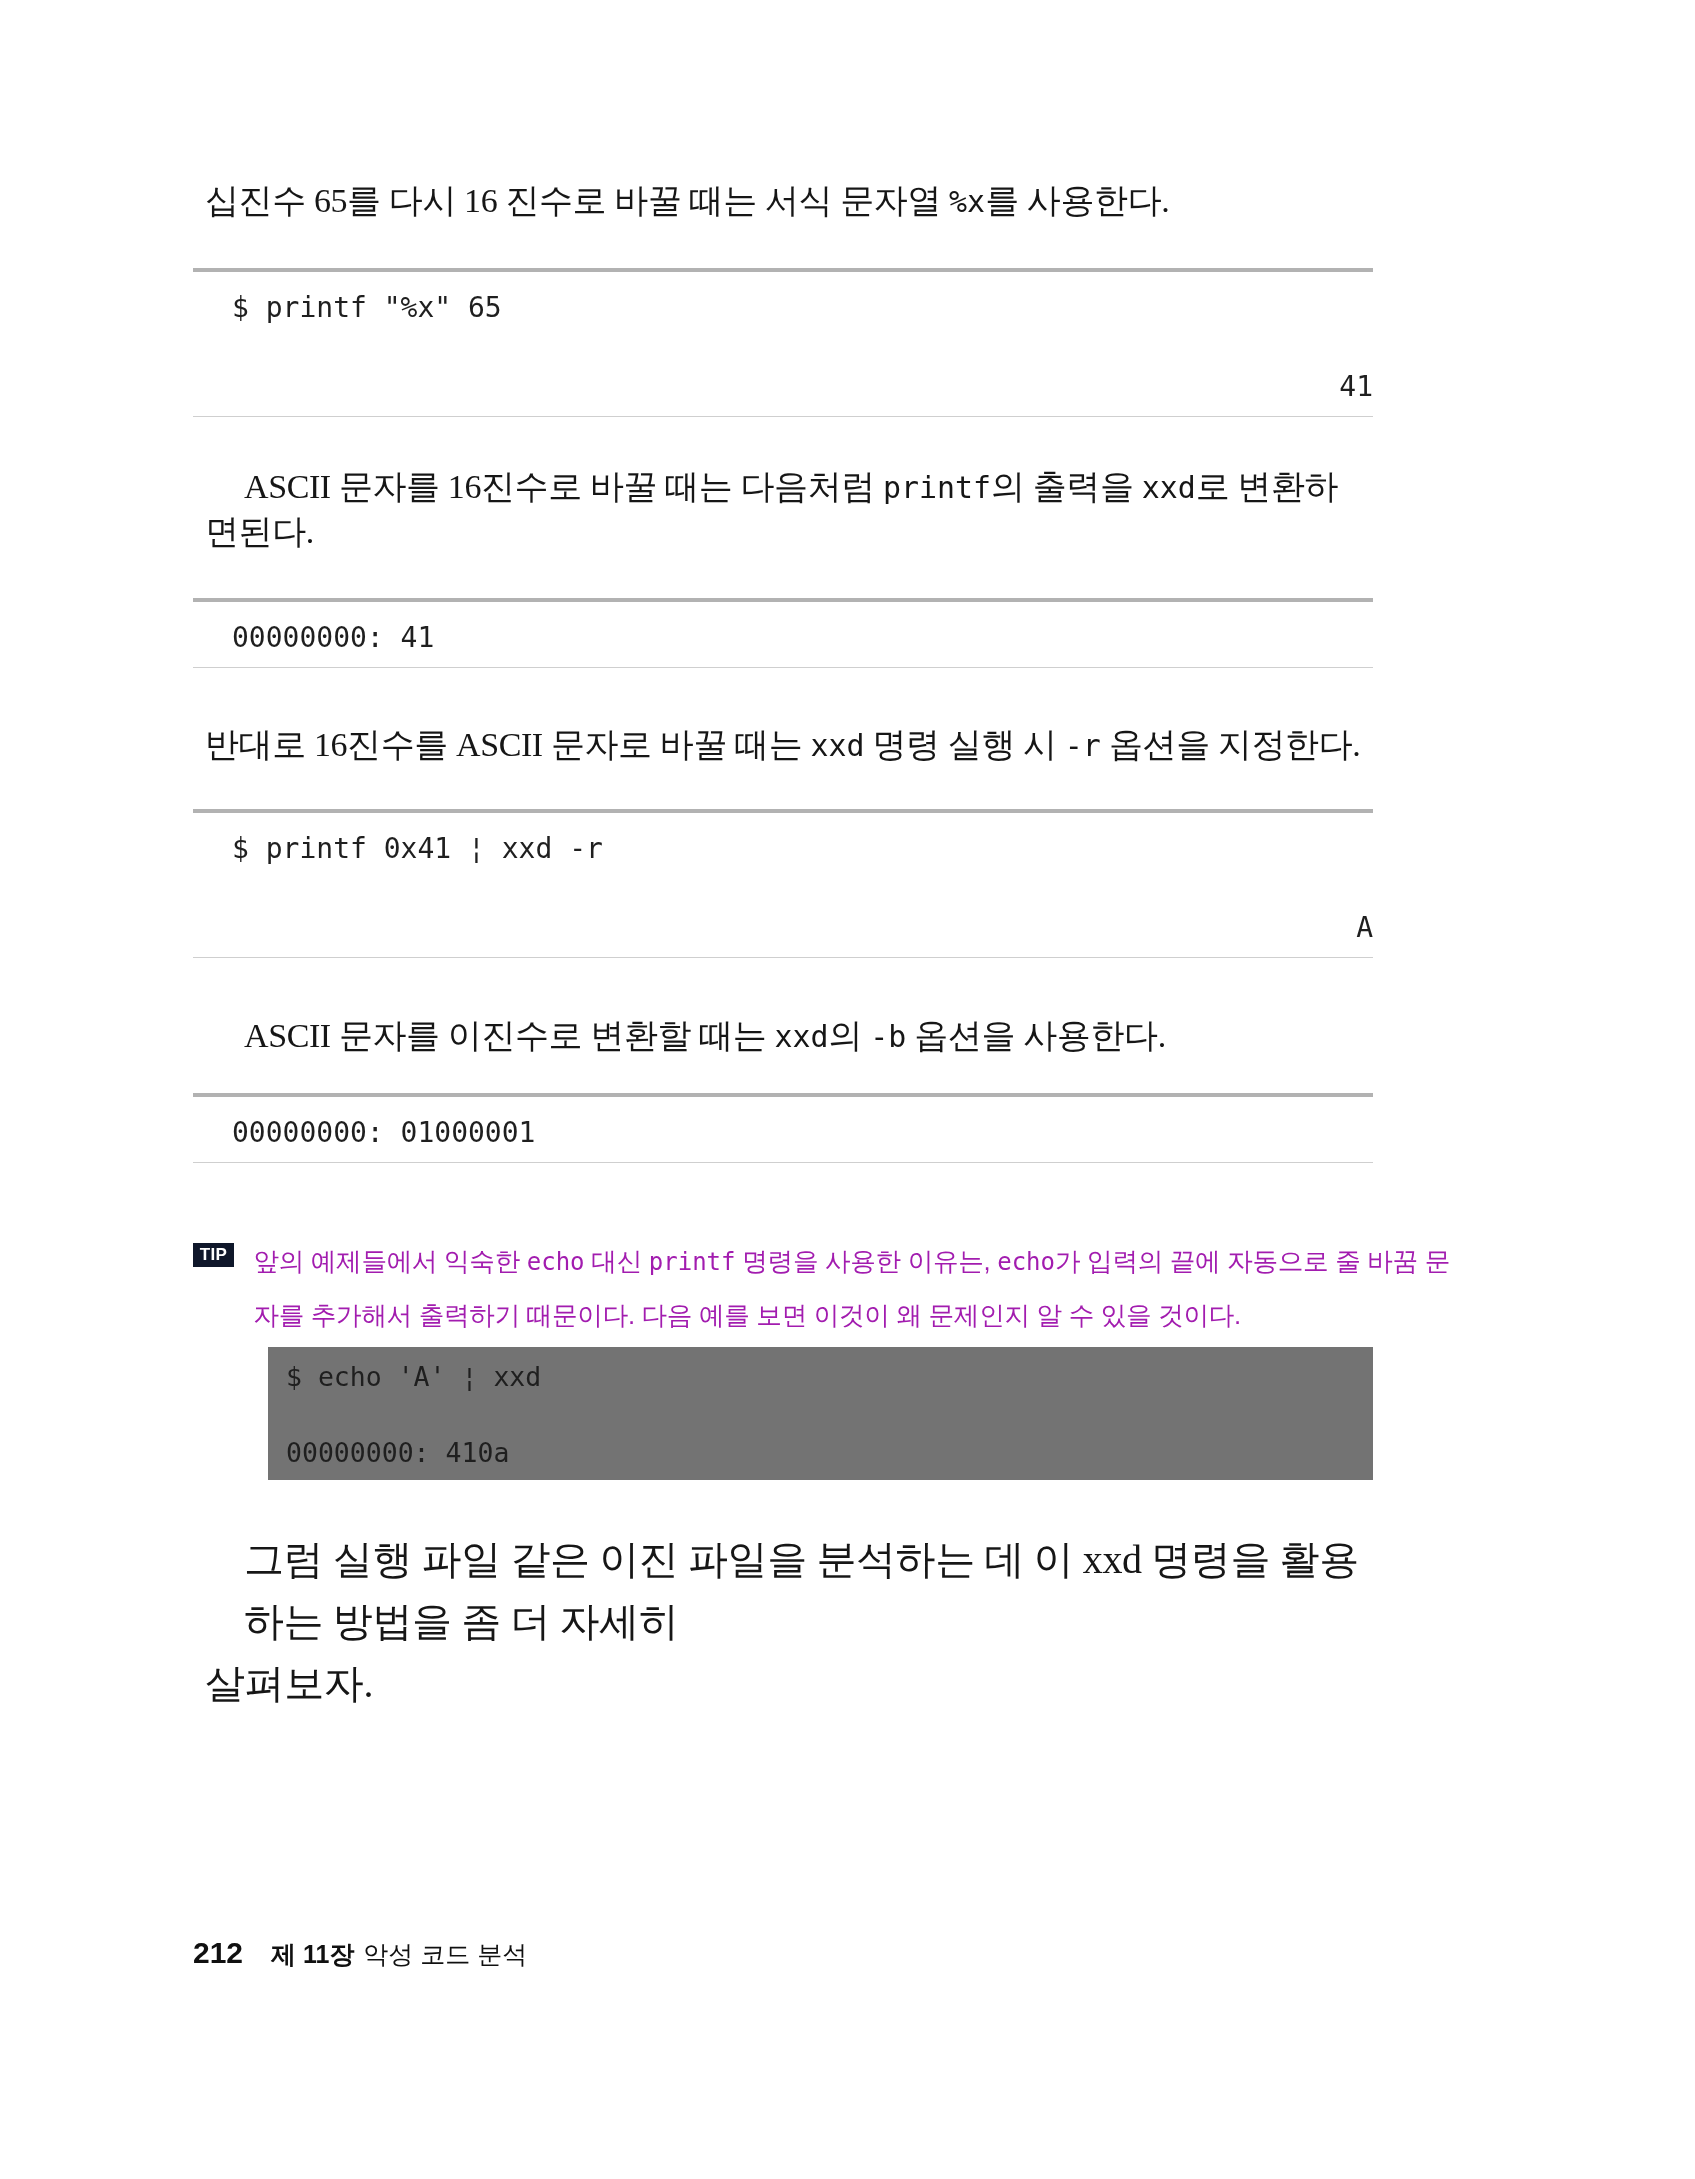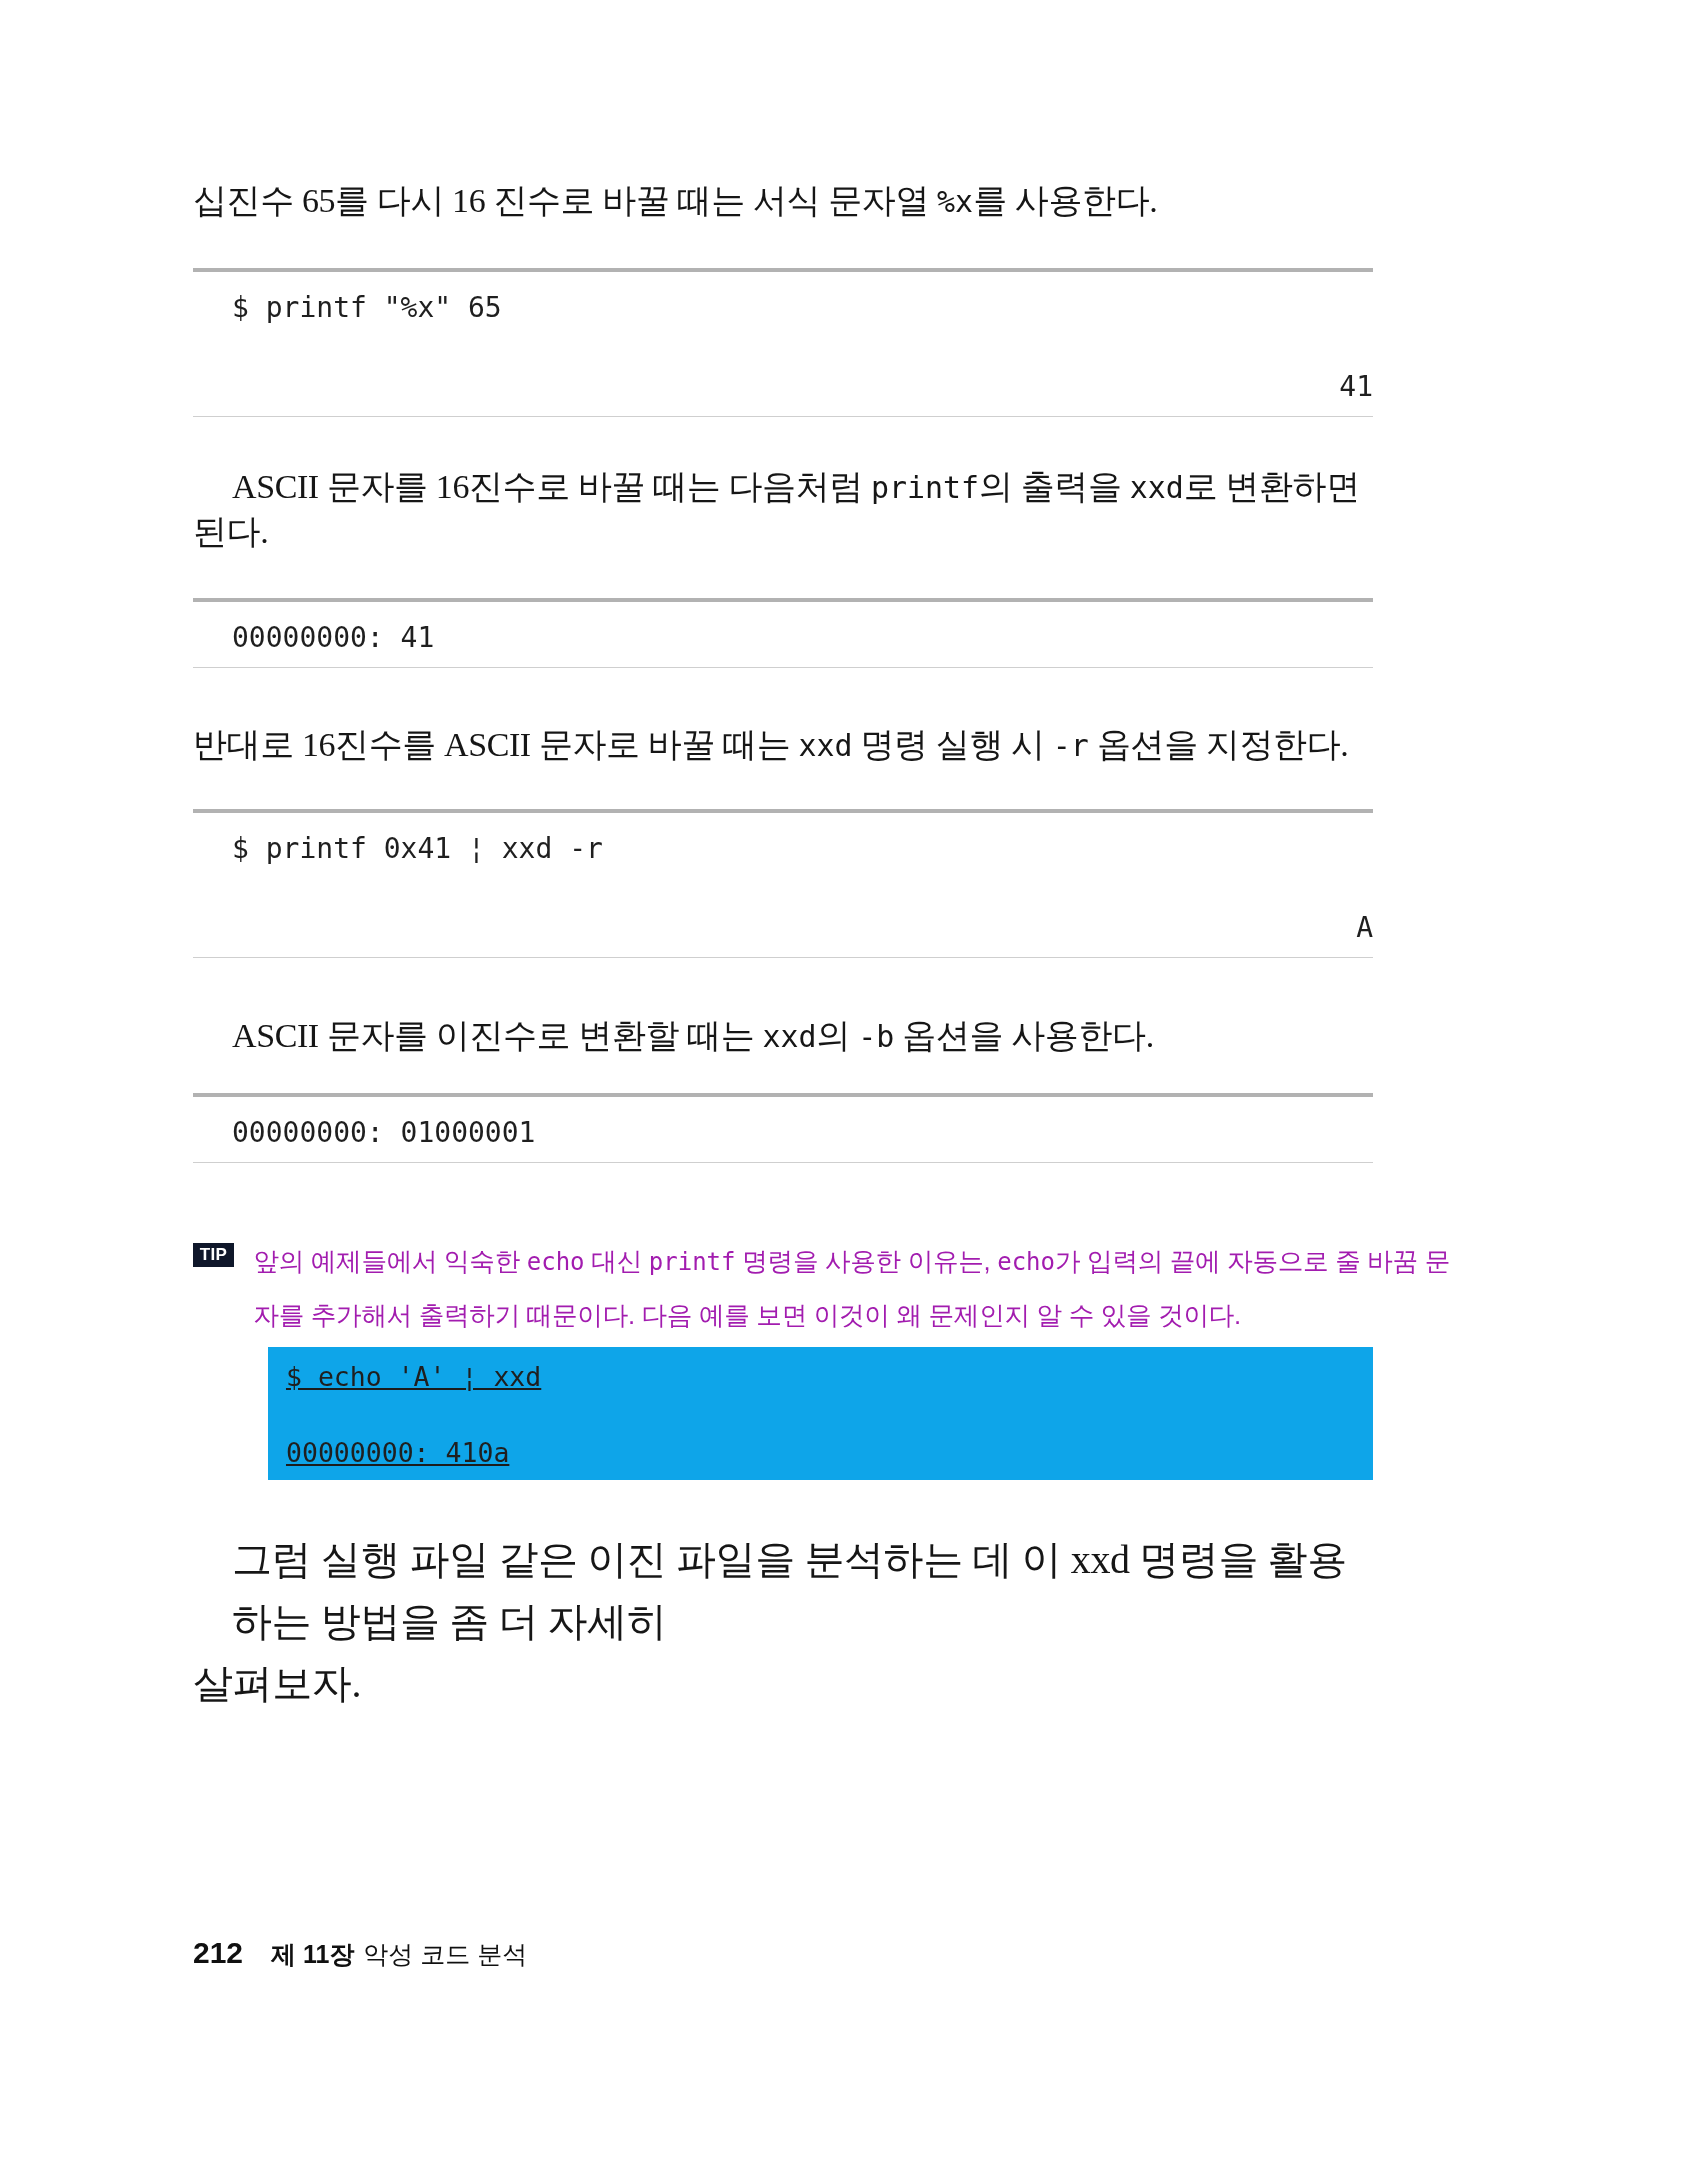--- a/index.html
+++ b/index.html
@@ -8,21 +8,21 @@
     background:#ffffff;
     position:relative;
     font-family:"Liberation Serif","DejaVu Serif",serif;
     color:#1c1c1c;
     overflow:hidden;
   }
   .content {
     position:absolute; left:193px; top:0; width:1180px;
   }
   .body-para {
-    margin:0;
+    margin:12px;
     font-size:34px;
     line-height:44px;
     letter-spacing:-0.4px;
     color:#161616;
   }
   .mono {
     font-family:"DejaVu Sans Mono","Liberation Mono",monospace;
     font-size:0.88em;
     letter-spacing:0;
   }
@@ -69,25 +69,24 @@
   .tip-line {
     font-family:"Liberation Sans","DejaVu Sans",sans-serif;
     font-size:25.6px;
     line-height:53px;
     letter-spacing:-0.3px;
     color:#a21caf;
     white-space:nowrap;
   }
   .tip-line .mono { font-size:24px; }
   .tip-code {
-    background:#0ea5e9;
+    background:#737373;
     margin-left:15px;
     margin-top:5.3px;
     padding:16px 0 12.4px 17.6px;
-    text-decoration:underline;
   }
   .tip-code .code-line { font-size:26.5px; line-height:28px; }
   .tip-code .code-line + .code-line { margin-top:48px; }
 
   .closing { margin-top:49px; }
   .closing .line {
     display:block;
     font-size:40px;
     line-height:62px;
     letter-spacing:-0.4px;

